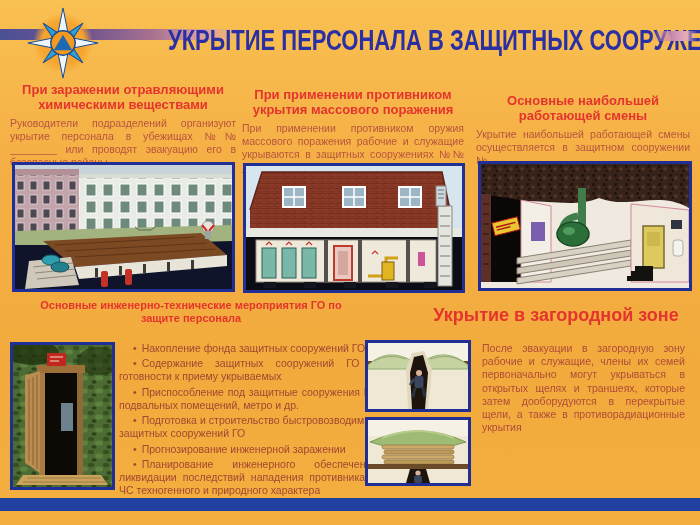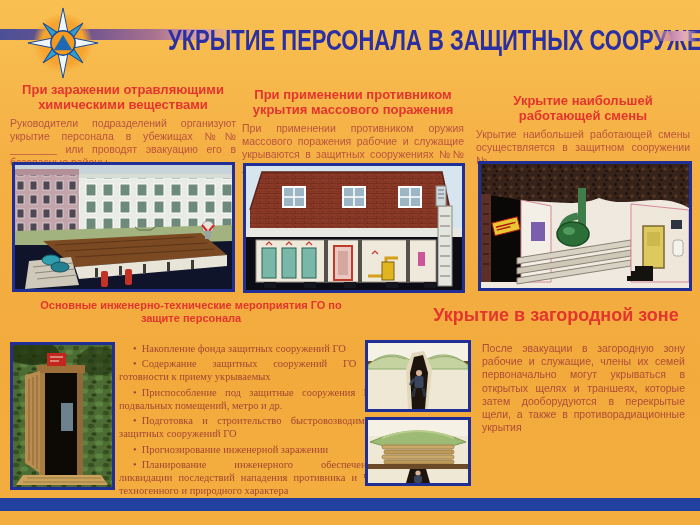--- a/index.html
+++ b/index.html
@@ -34,21 +34,21 @@
   .trench1{left:365px;top:340px;width:106px;height:72px;}
   .trench2{left:365px;top:417px;width:106px;height:69px;}
   svg{display:block;width:100%;height:100%;}
   
   .eng-head{left:22px;top:299px;width:338px;margin:0;color:#e4342e;font-size:11px;line-height:1.2;
     font-weight:bold;text-align:center;}
   .country-head{left:425px;top:305px;width:262px;margin:0;color:#e4342e;font-size:18px;
     font-weight:bold;text-align:center;}
   .bullets{left:119px;top:342px;width:258px;list-style:none;margin:0;padding:0;
     color:#a34733;font-size:10.5px;line-height:1.26;}
-  .bullets li{text-indent:14px;margin-bottom:2px;text-align:justify;font-family:Liberation Serif, serif;}
+  .bullets li{text-indent:14px;margin-bottom:2px;text-align:justify;}
   .bullets .blt{margin-right:5px;}
   .country-body{left:482px;top:342px;width:203px;margin:0;color:#af4d3a;font-size:10.5px;
     line-height:1.26;text-align:justify;}
   .bottom-band{left:0;top:498px;width:700px;height:13px;background:#2140a0;}
 </style>
 </head>
 <body>
 
 <div>
 
@@ -72,21 +72,21 @@
 
   <section class="abs col col1">
     <h2>При заражении отравляющими химическими веществами</h2>
     <p>Руководители подразделений организуют укрытие персонала в убежищах №№ ________ или проводят эвакуацию его в безопасные районы</p>
   </section>
   <section class="abs col col2">
     <h2>При применении противником укрытия массового поражения</h2>
     <p>При применении противником оружия массового поражения рабочие и служащие укрываются в защитных сооружениях №№ ________</p>
   </section>
   <section class="abs col col3">
-    <h2>Укрытие наибольшей работающей смены</h2>
+    <h2>Основные наибольшей работающей смены</h2>
     <p>Укрытие наибольшей работающей смены осуществляется в защитном сооружении № ________</p>
   </section>
 
   <div class="abs frame img1">
     <svg viewBox="0 0 217 124" preserveAspectRatio="none">
       <defs>
         <pattern id="s1-win" width="17" height="17" patternUnits="userSpaceOnUse">
           <rect width="17" height="17" fill="#e9ece6"></rect>
           <rect x="3" y="2" width="10" height="12" fill="#6d8a7a" stroke="#ffffff" stroke-width="1"></rect>
         </pattern>

